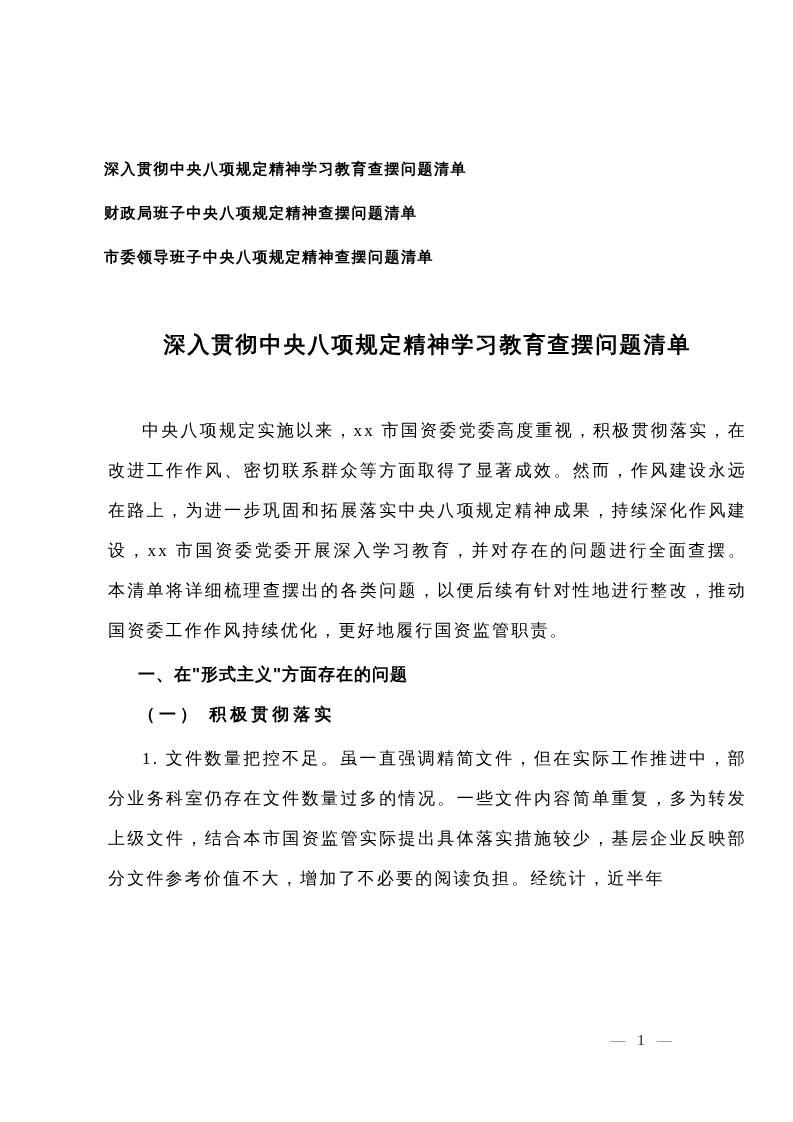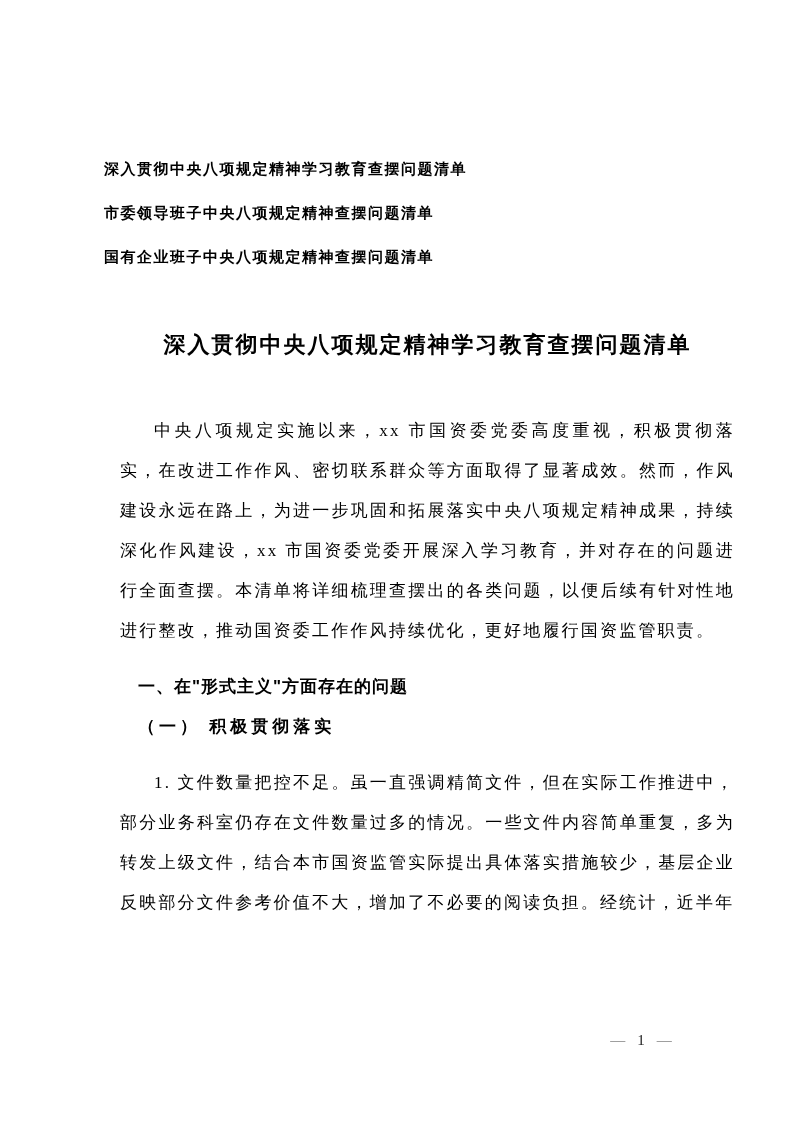--- a/index.html
+++ b/index.html
@@ -35,21 +35,21 @@
     margin: 48px 0 0 0;
     text-align: center;
     font-family: "Liberation Sans", sans-serif;
     font-weight: bold;
     font-size: 22px;
     line-height: 36px;
     letter-spacing: 2px;
   }
   
   .para {
-    margin: 16px;
+    margin: 4px;
     font-size: 17px;
     line-height: 40px;
     text-align: justify;
     text-indent: 2em;
     letter-spacing: 2.2px;
   }
   .intro { margin-top: 48px; }
   .section-heading {
     margin: 0;
     font-family: "Liberation Sans", sans-serif;
@@ -83,22 +83,22 @@
   .page-footer .num { color: #222222; padding: 0 12px; }
 </style>
 </head>
 <body>
 
 <div class="page">
   <div class="content">
 
     <div class="toc">
       <p>深入贯彻中央八项规定精神学习教育查摆问题清单</p>
+      <p>财政局班子中央八项规定精神查摆问题清单</p>
       <p>市委领导班子中央八项规定精神查摆问题清单</p>
-      <p>国有企业班子中央八项规定精神查摆问题清单</p>
     </div>
 
     <h1 class="doc-title">深入贯彻中央八项规定精神学习教育查摆问题清单</h1>
 
     <p class="para intro">中央八项规定实施以来，xx 市国资委党委高度重视，积极贯彻落实，在改进工作作风、密切联系群众等方面取得了显著成效。然而，作风建设永远在路上，为进一步巩固和拓展落实中央八项规定精神成果，持续深化作风建设，xx 市国资委党委开展深入学习教育，并对存在的问题进行全面查摆。本清单将详细梳理查摆出的各类问题，以便后续有针对性地进行整改，推动国资委工作作风持续优化，更好地履行国资监管职责。</p>
 
     <p class="section-heading">一、在"形式主义"方面存在的问题</p>
 
     <p class="sub-heading">（一） 积极贯彻落实</p>
 

